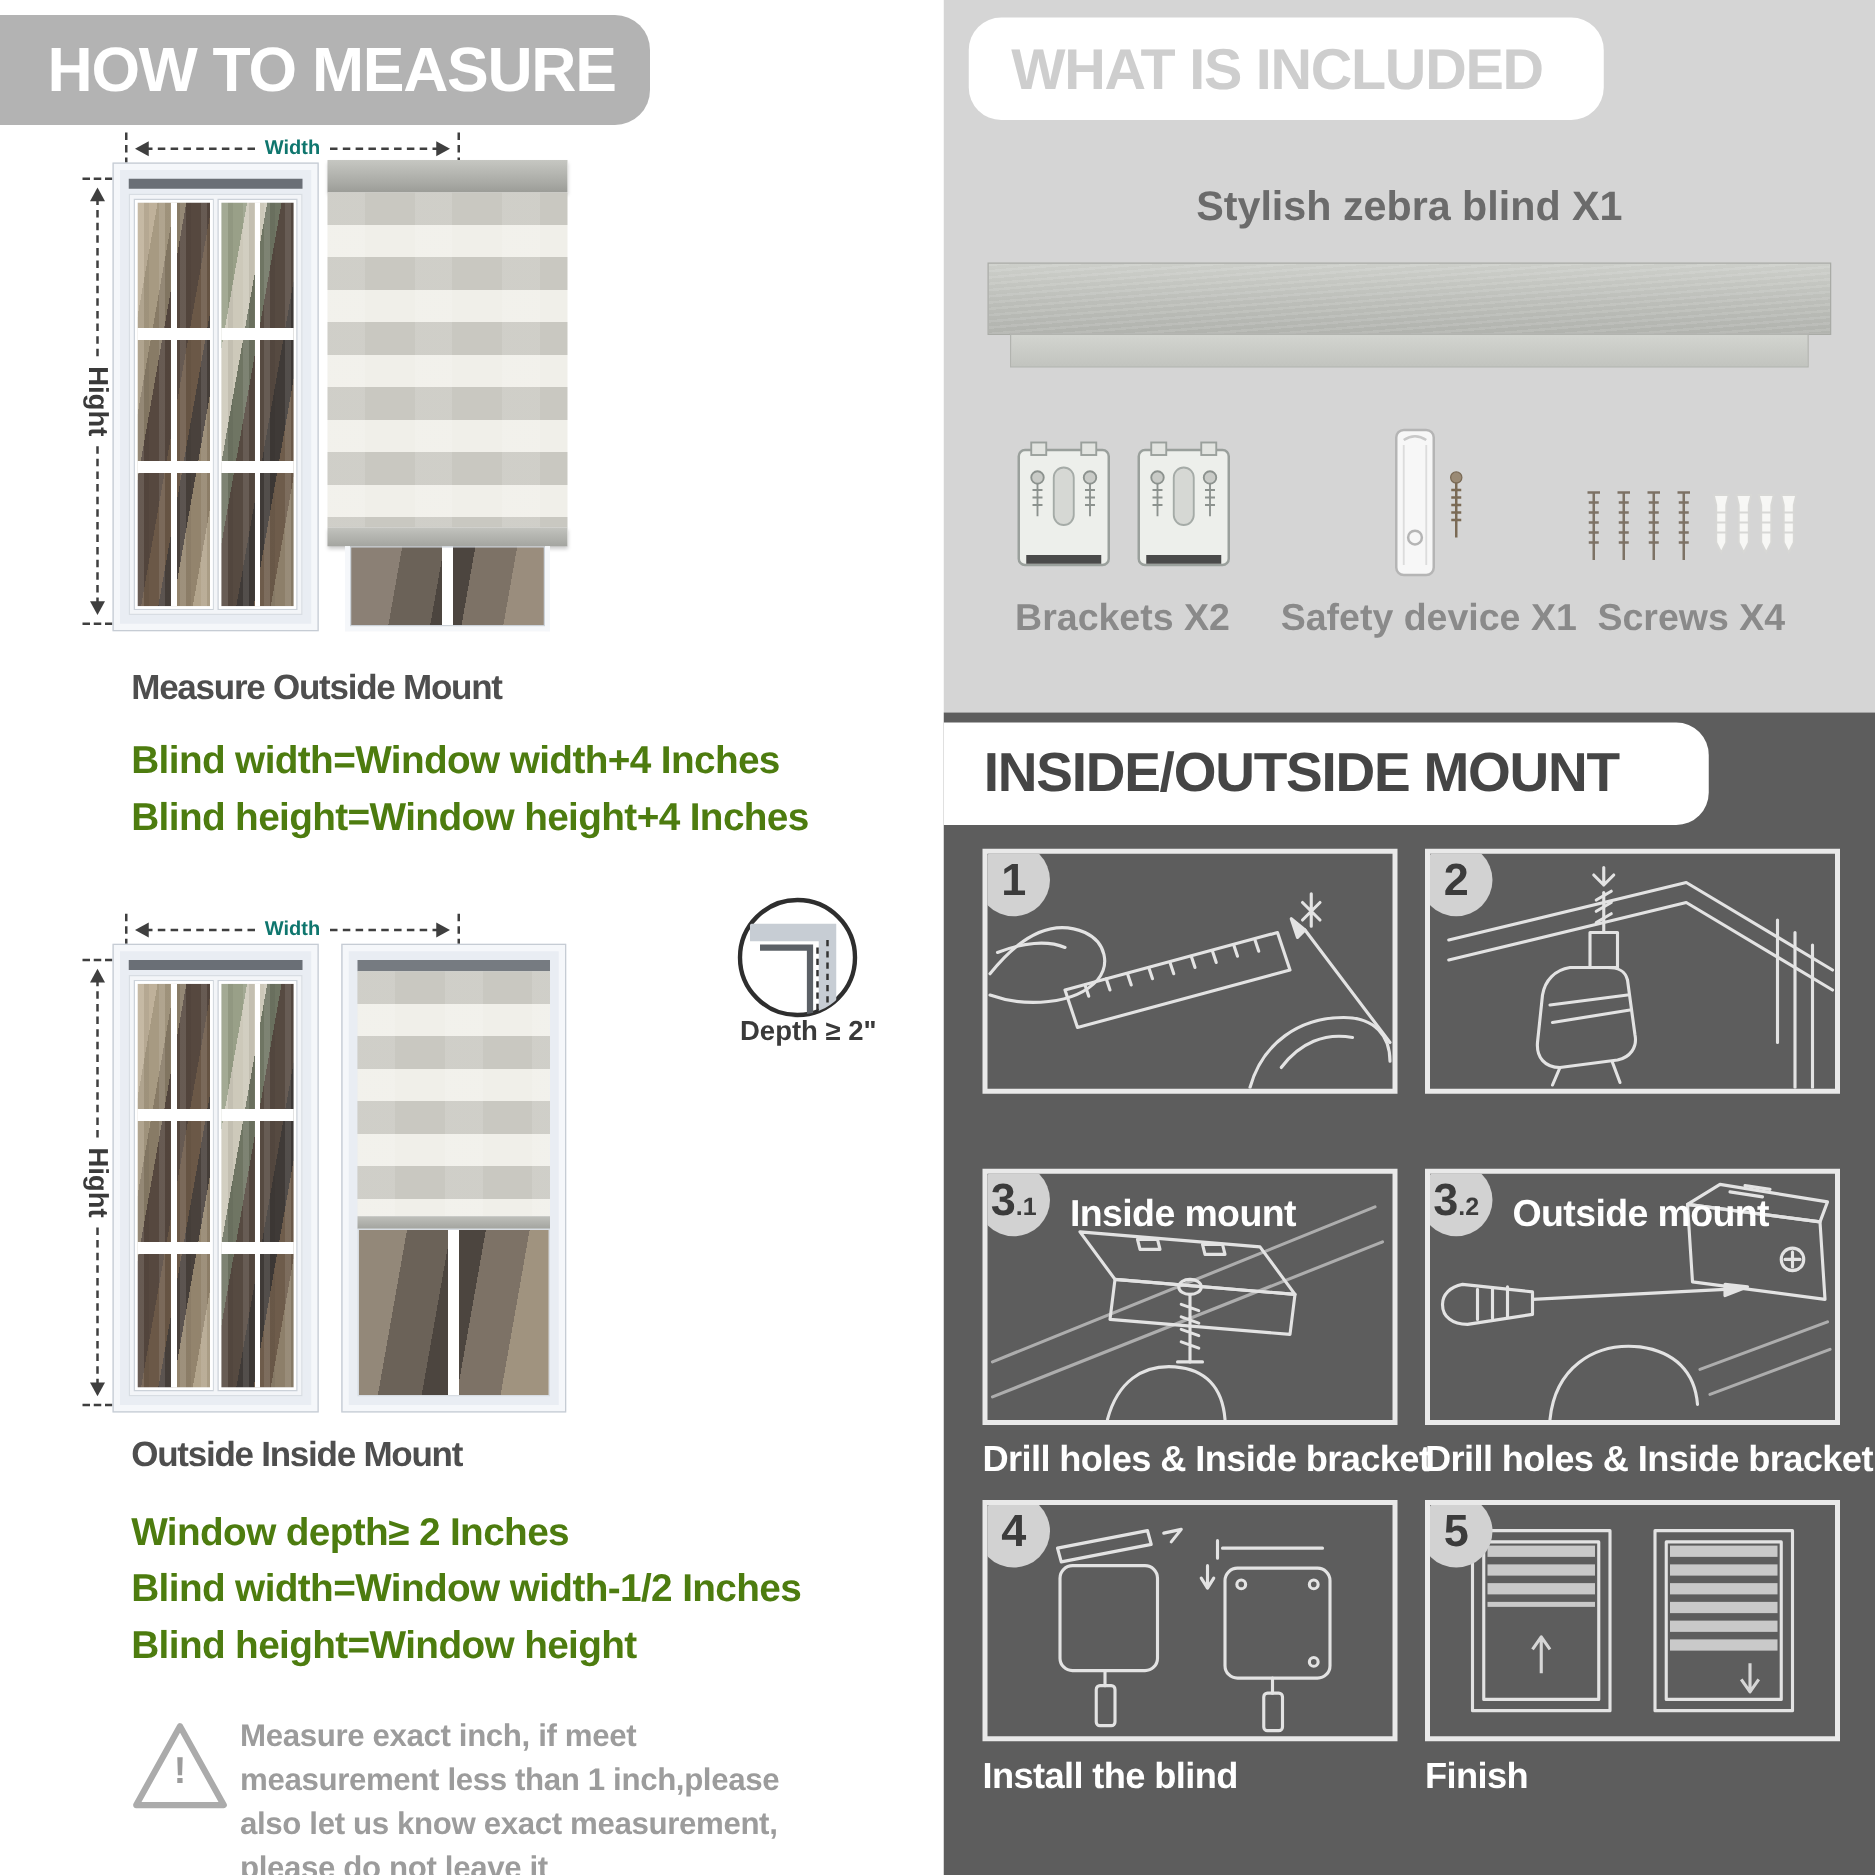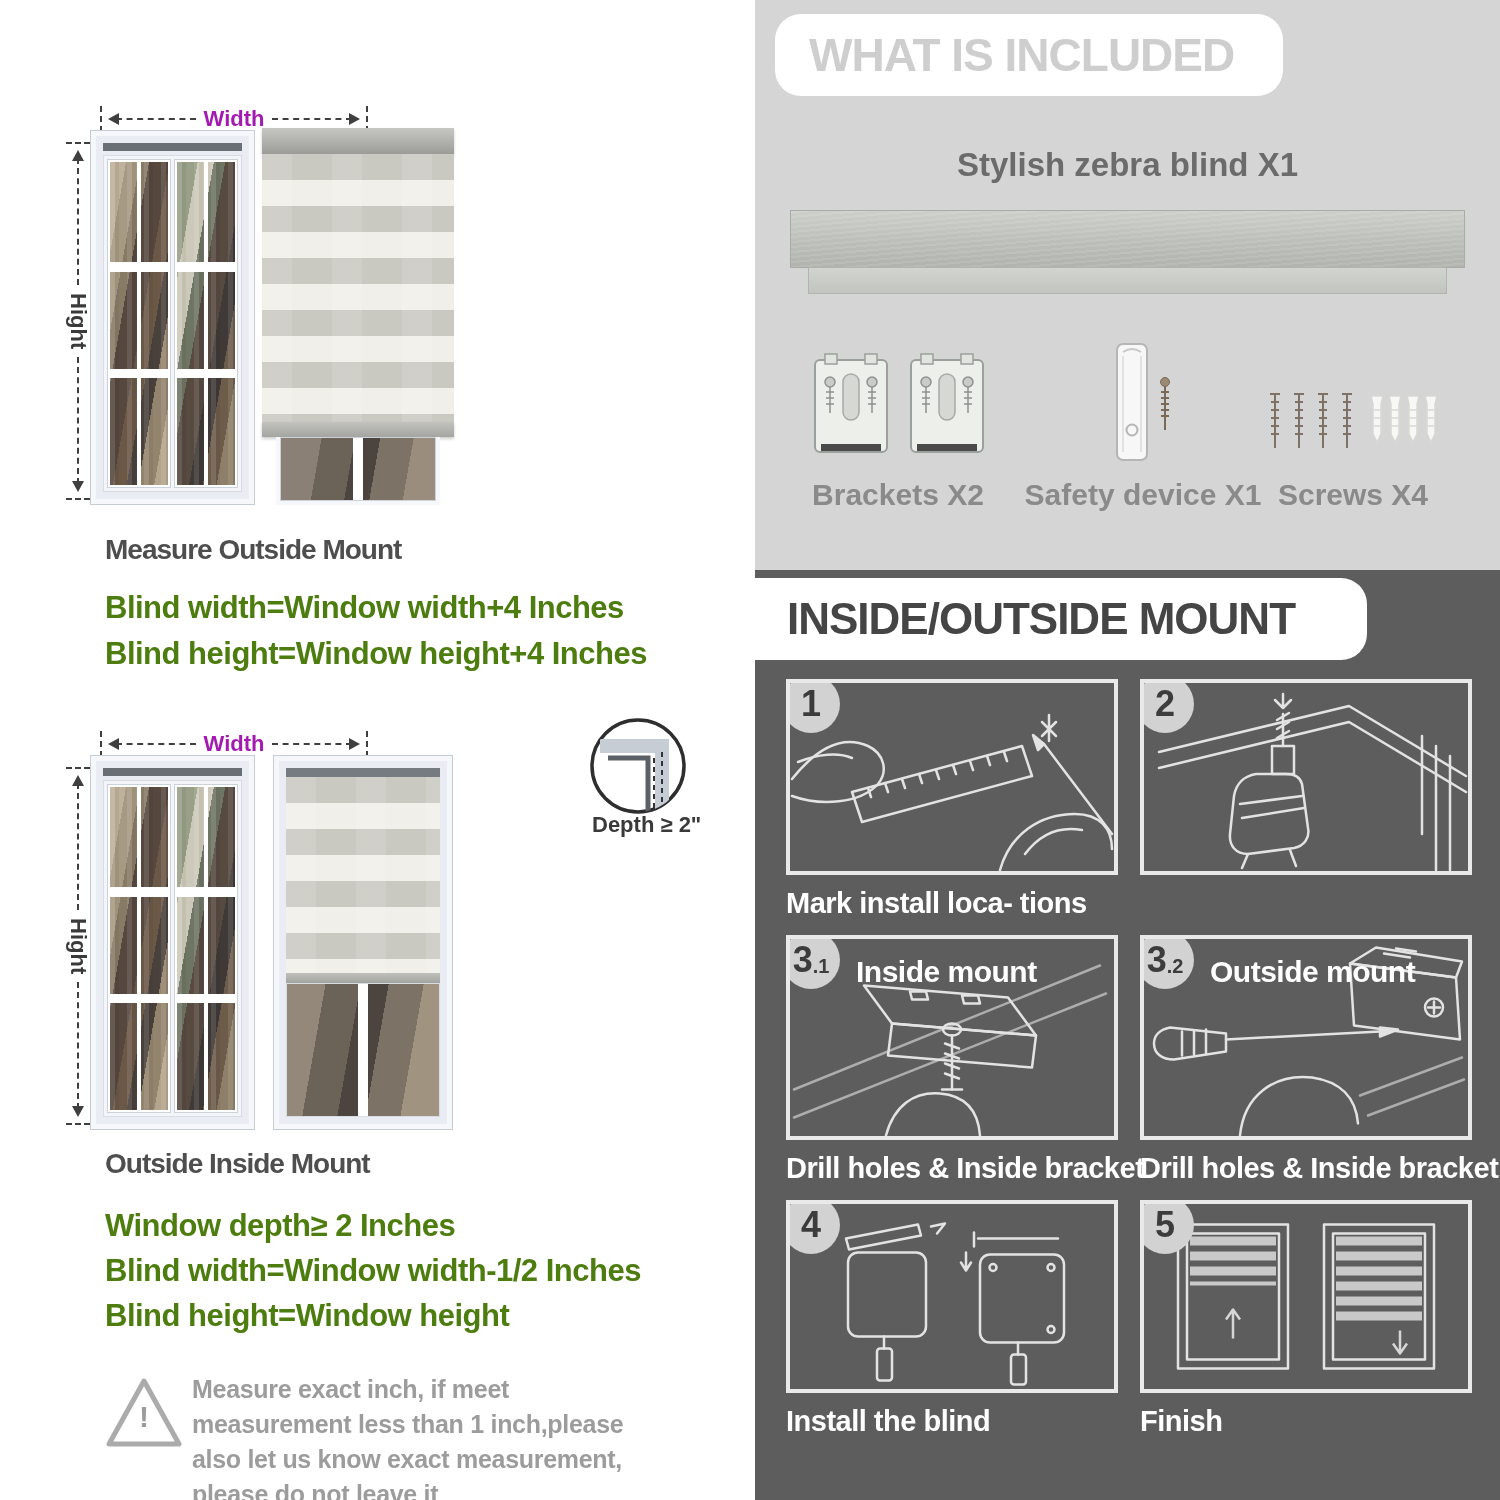--- a/index.html
+++ b/index.html
@@ -18,21 +18,21 @@
             color:#454545;font-size:44px;font-weight:bold;line-height:82px;padding-left:32px;
             letter-spacing:-1px;box-sizing:border-box;}
 
   
   .dim-w{display:flex;align-items:center;}
   .dim-w .dash{flex:1;border-top:2px dashed #3f3f3f;height:0;}
   .dim-w .tickv{height:26px;border-left:2px dashed #3f3f3f;}
   .ah{width:0;height:0;border:6px solid transparent;flex:none;}
   .ah.left{border-right:11px solid #3f3f3f;margin-right:-3px;}
   .ah.right{border-left:11px solid #3f3f3f;margin-left:-3px;}
-  .dim-label{font-size:22px;font-weight:bold;color:#a21caf;margin:0 8px;white-space:nowrap;}
+  .dim-label{font-size:16px;font-weight:bold;color:#0f766e;margin:0 8px;white-space:nowrap;}
 
   .dim-h{display:flex;flex-direction:column;align-items:center;}
   .dim-h .dashv{flex:1;border-left:2px dashed #3f3f3f;width:0;}
   .dim-h .tickh{width:24px;border-top:2px dashed #3f3f3f;}
   .ahv{width:0;height:0;border:6px solid transparent;flex:none;}
   .ahv.up{border-bottom:11px solid #3f3f3f;margin-bottom:-3px;}
   .ahv.down{border-top:11px solid #3f3f3f;margin-top:-3px;}
   .dim-label-v{writing-mode:vertical-rl;font-size:22px;font-weight:bold;color:#3a3a3a;margin:8px 0;}
 
   
@@ -107,20 +107,21 @@
   .badge .sub{font-size:20px;margin-top:12px;}
   .box-title{position:absolute;left:66px;top:16px;font-size:30px;font-weight:bold;color:#ffffff;
              letter-spacing:-.5px;white-space:nowrap;}
   .caption{position:absolute;font-size:29px;font-weight:bold;color:#ffffff;letter-spacing:-.5px;white-space:nowrap;}
 </style>
 </head>
 <body>
 
 <div class="canvas">
 
+  <div class="abs hdr-left">HOW TO MEASURE</div>
 
   <div class="abs dim-w" style="left:100px;top:104px;width:268px;height:30px;">
     <span class="tickv"></span>
     <span class="ah left"></span>
     <span class="dash"></span>
     <span class="dim-label">Width</span>
     <span class="dash"></span>
     <span class="ah right"></span>
     <span class="tickv"></span>
   </div>
@@ -326,21 +327,20 @@
           <path d="M210,186 C220,150 250,130 285,130 C310,130 322,145 322,165"></path>
           <path d="M235,170 C250,150 270,142 292,146"></path>
         </g>
       </svg>
       <div class="badge">
         <span>1</span>
           <span class="sub"></span>
       </div>
       <div class="box-title"></div>
     </div>
-    <div class="caption" style="left:31px;top:317px;">Mark install loca- tions</div>
 
     <div class="step-box" style="left:385px;top:109px;height:196px;">
       <svg viewBox="0 0 324 186">
         <g stroke="#e3e3e3" stroke-width="2.5" fill="none" stroke-linecap="round" stroke-linejoin="round">
           <path d="M15,68 L205,22 L322,92"></path>
           <path d="M15,84 L205,38 L322,108"></path>
           <path d="M292,62 V186 M306,72 V186 M278,52 V150"></path>
           <path d="M128,62 h22 v28 h-22 z"></path>
           <path d="M139,62 V30"></path>
           <path d="M133,36 l12,-7 M133,45 l12,-7 M133,54 l12,-7"></path>

